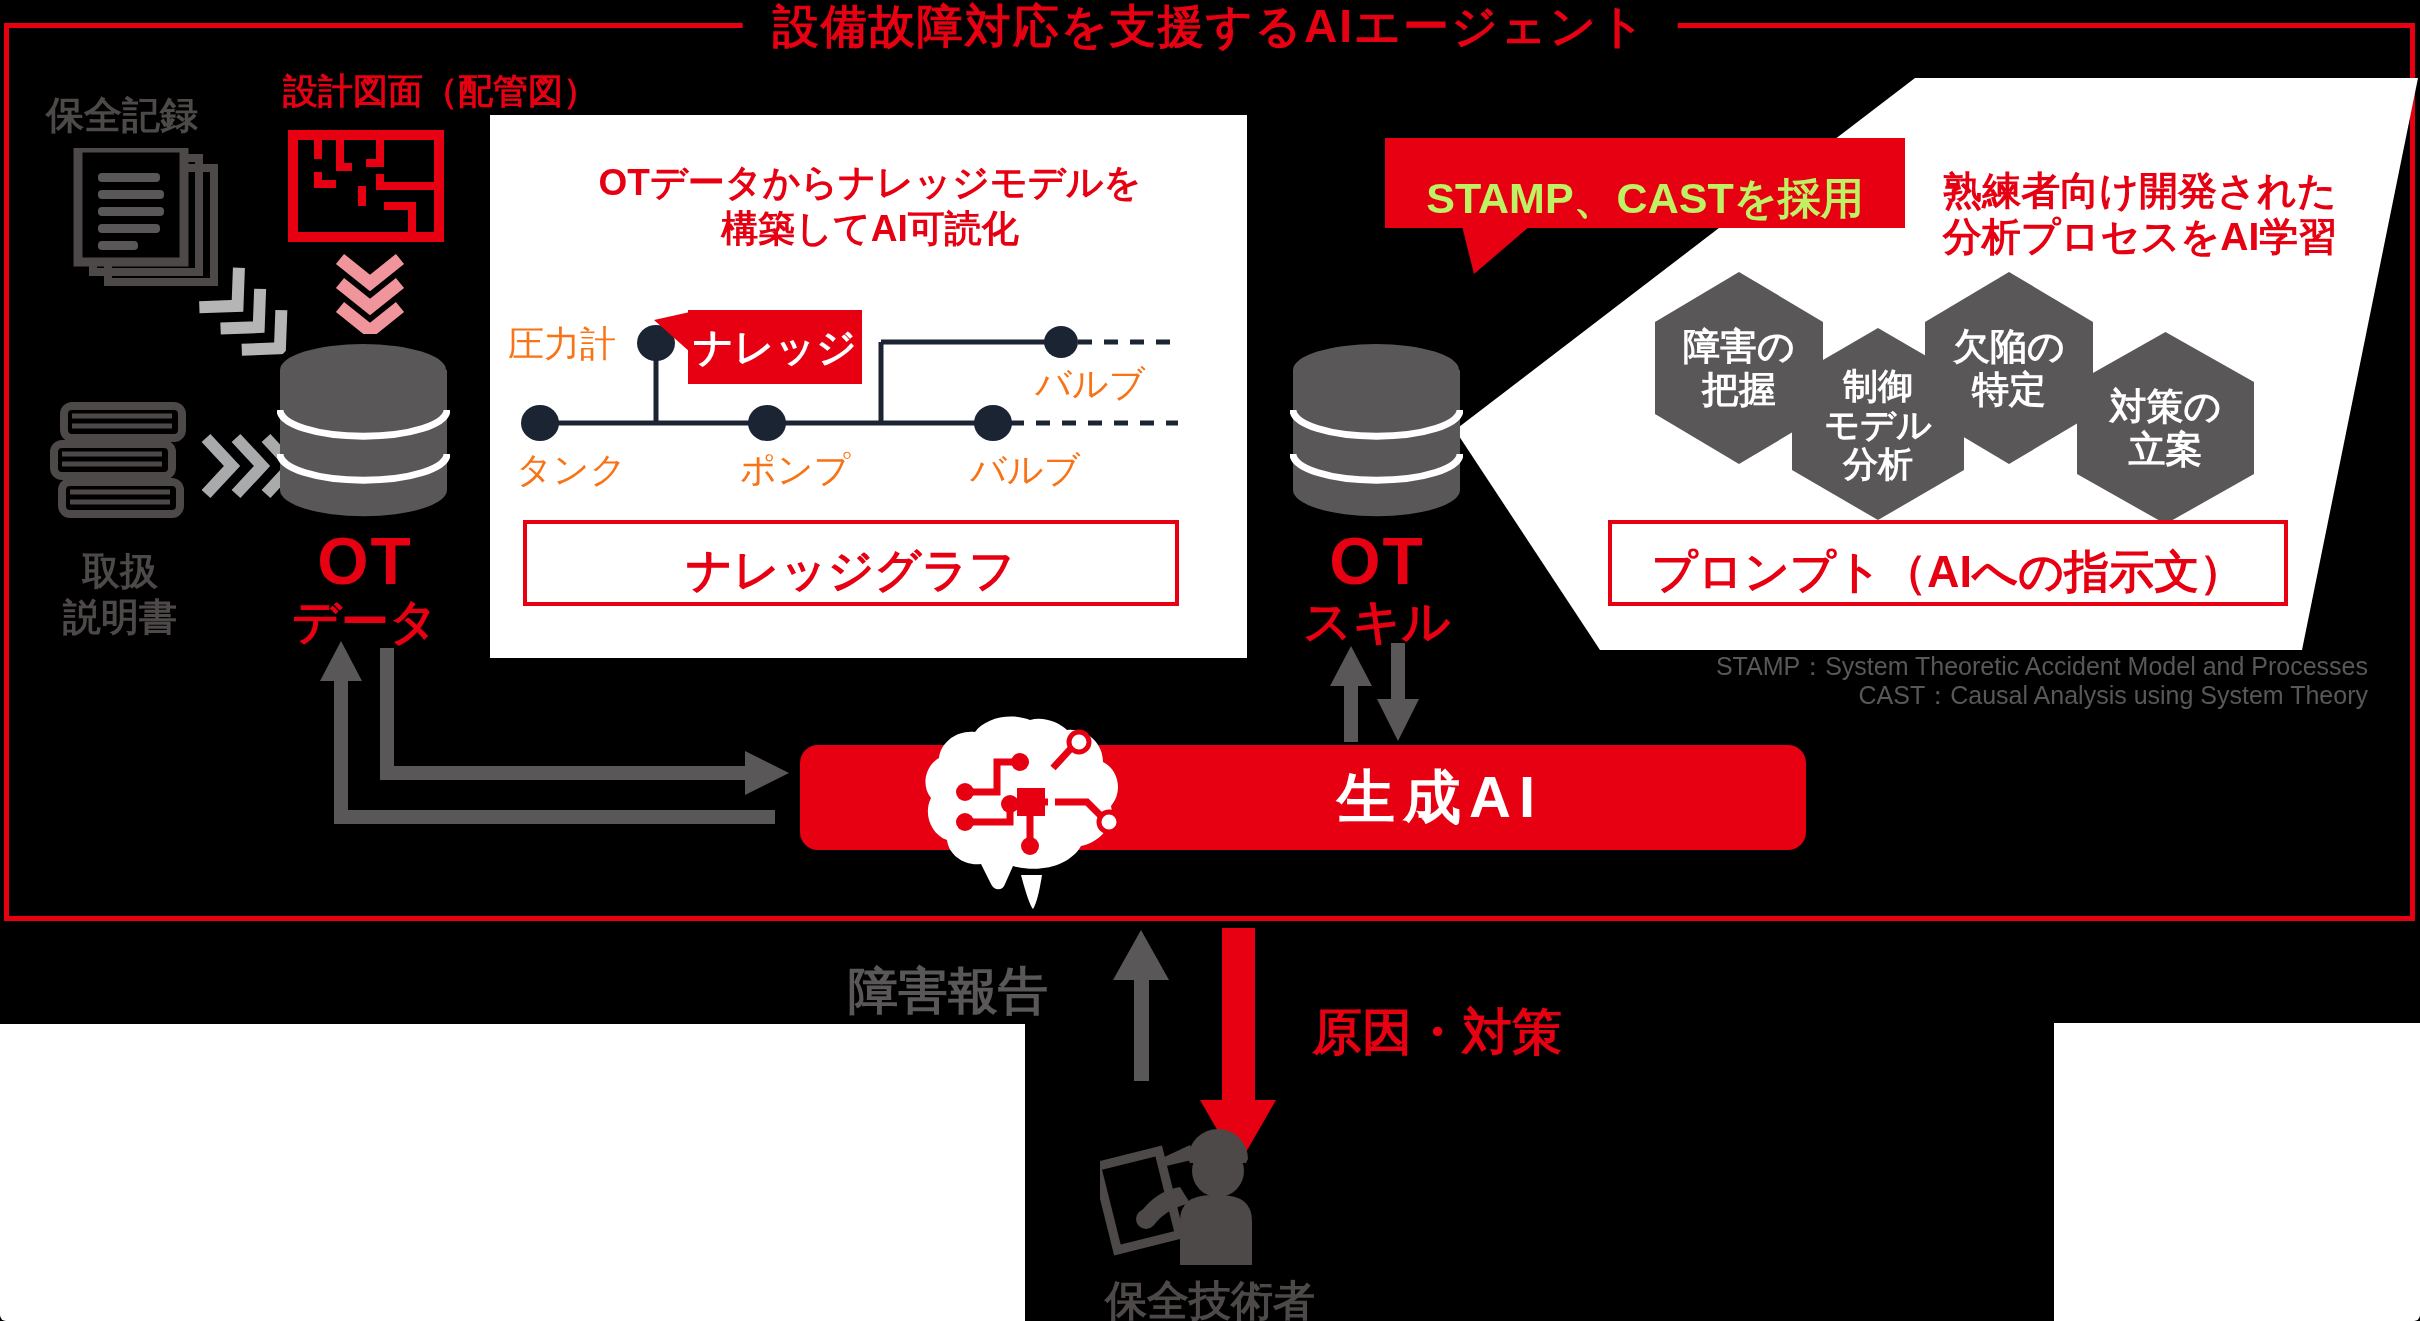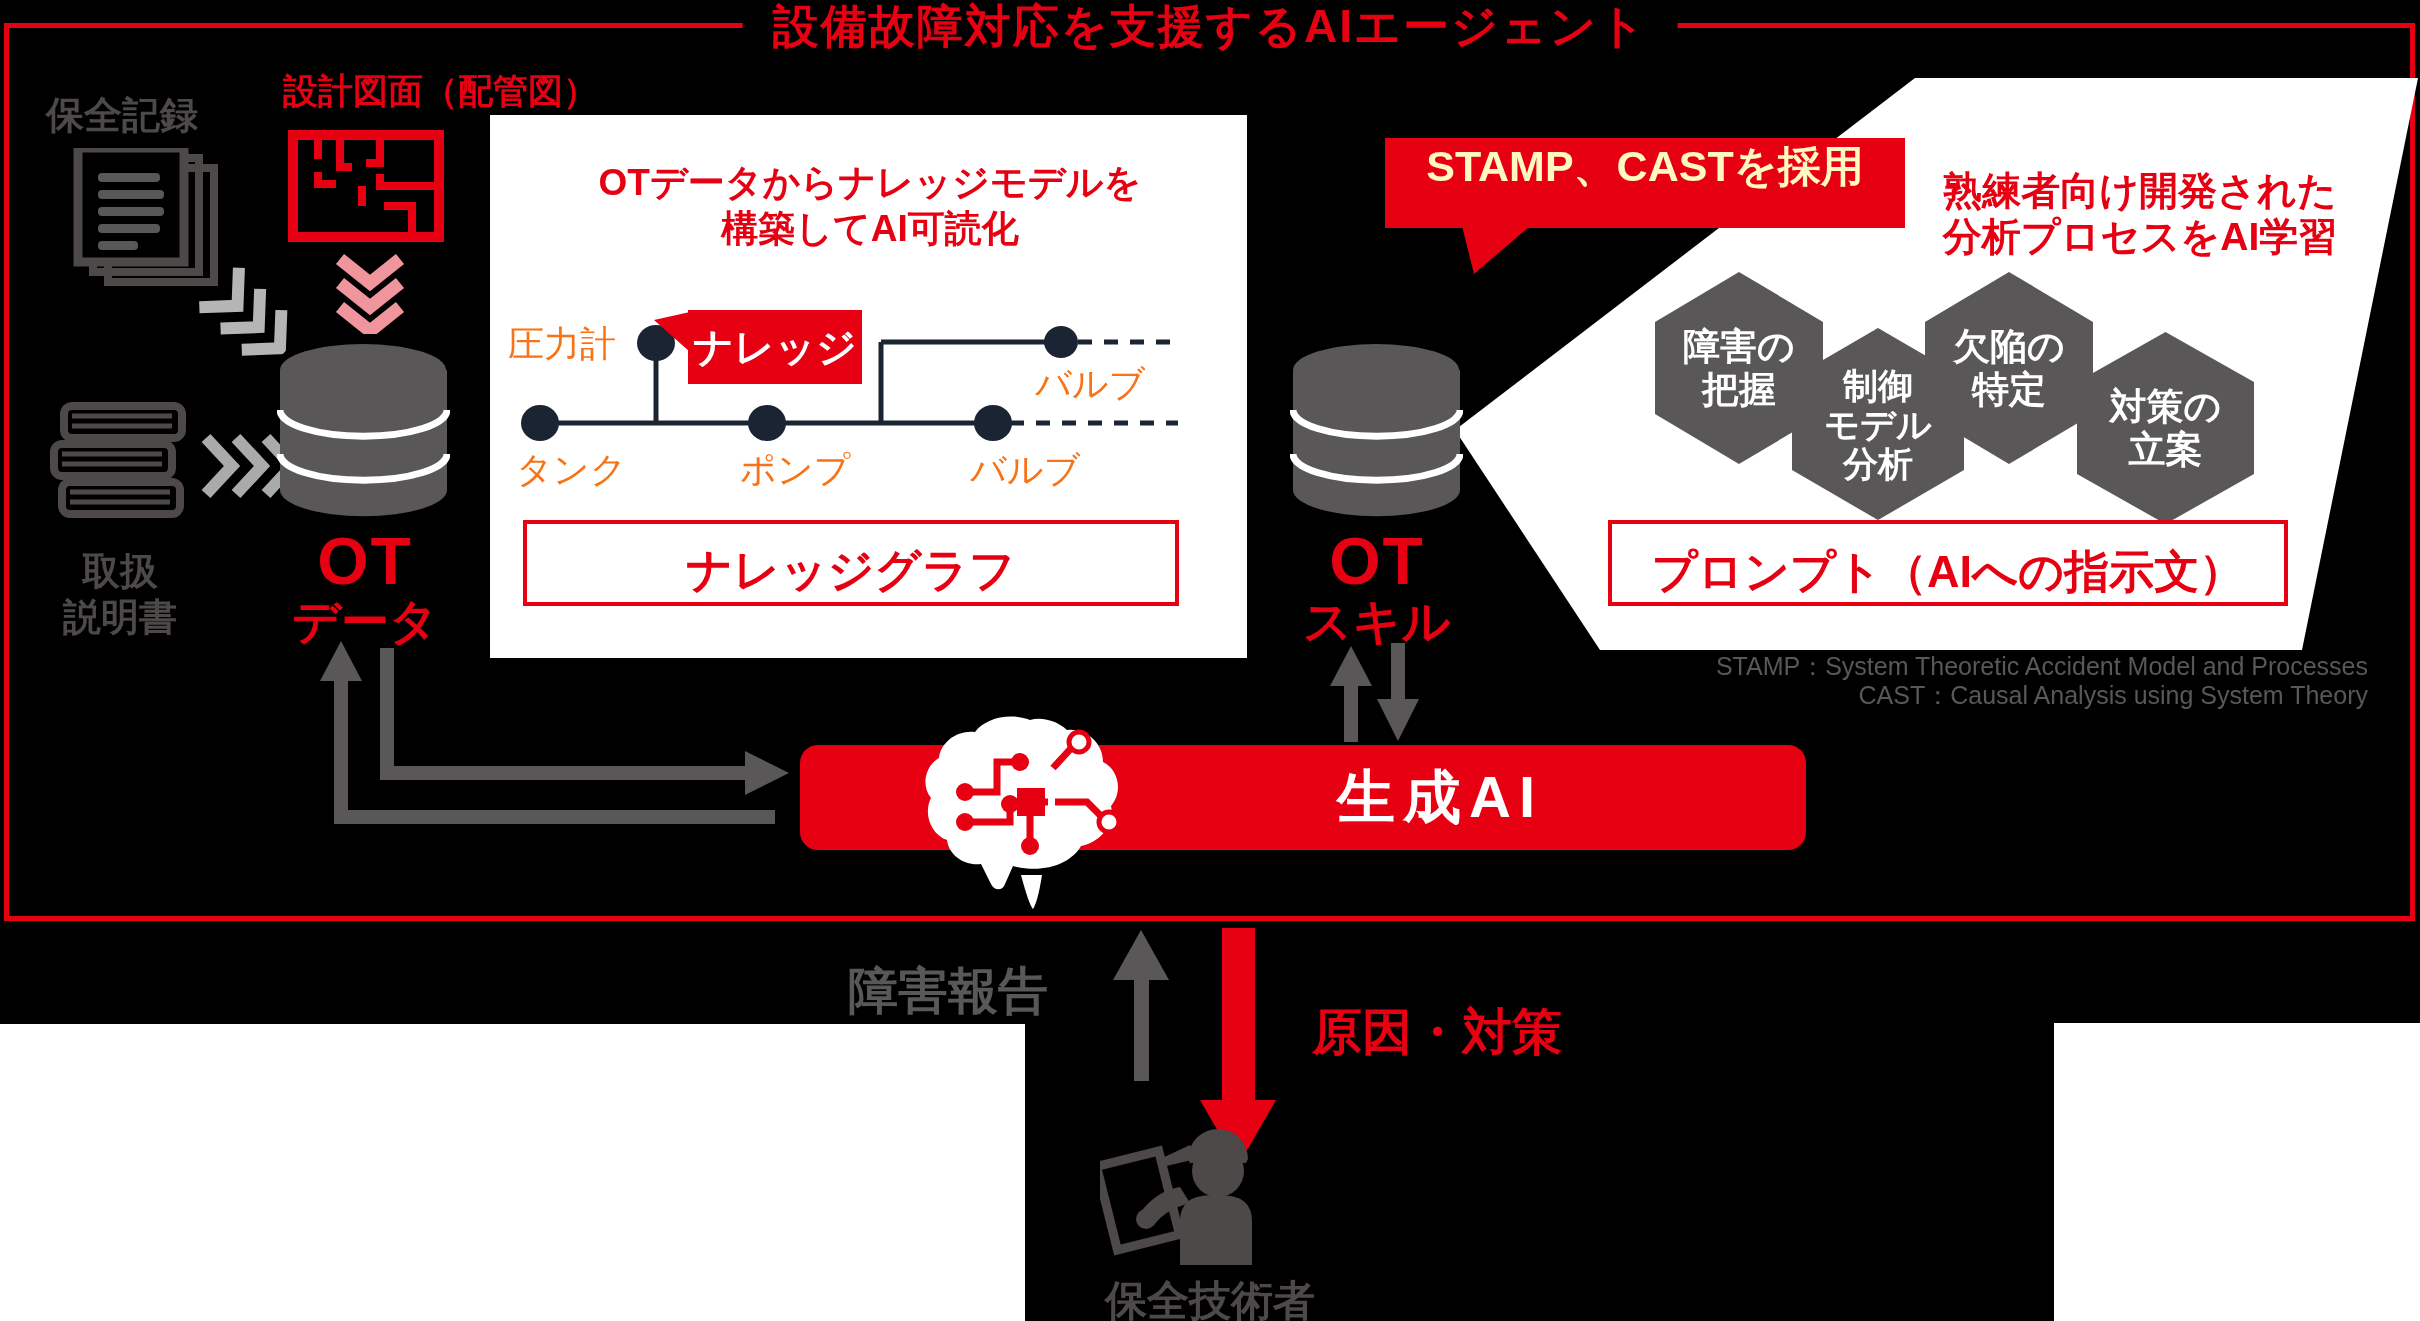--- a/index.html
+++ b/index.html
@@ -1,17 +1,17 @@
 <!DOCTYPE html>
 <html><head>
 <meta charset="utf-8">
 <style>
   html,body{margin:0;padding:0;background:#000;}
   .stage{position:relative;width:2420px;height:1321px;background:#000;overflow:hidden;
-         font-family:"Liberation Sans","DejaVu Sans",sans-serif;}
+         font-family:"Liberation Sans","DejaVu Sans",sans-serif;border-radius:6px;}
   .abs{position:absolute;}
   
   .frame{position:absolute;left:4px;top:23px;width:2401px;height:888px;
          border:5px solid #e60012;z-index:1;}
   .title{position:absolute;top:0;left:50%;transform:translateX(-50%);z-index:3;
          background:#000;padding:0 30px;height:52px;line-height:52px;
          color:#e60012;font-size:46px;font-weight:bold;letter-spacing:2px;white-space:nowrap;}
   .white-panel{position:absolute;background:#fff;z-index:1;}
   .redtxt{color:#e60012;font-weight:bold;}
   .graytxt{color:#595757;}
@@ -19,22 +19,22 @@
               font-weight:bold;font-size:37px;line-height:46px;white-space:nowrap;}
   .gnode-label{position:absolute;z-index:2;color:#f97316;font-size:36px;white-space:nowrap;}
   .capbox{position:absolute;z-index:2;border:4px solid #e60012;background:#ffffff;
           display:flex;align-items:flex-end;justify-content:center;
           color:#e60012;font-weight:bold;font-size:46px;white-space:nowrap;}
   .tag{position:absolute;z-index:3;background:#e60012;color:#fff;font-weight:bold;
        font-size:40px;display:flex;align-items:center;justify-content:center;}
   .tag .tail{position:absolute;left:-34px;top:2px;width:0;height:0;
        border-top:8px solid transparent;border-bottom:32px solid transparent;
        border-right:36px solid #e60012;}
-  .bubble{position:absolute;z-index:3;background:#e60012;color:#fef9c3;font-weight:bold;
-          font-size:43px;display:flex;align-items:flex-start;justify-content:center;white-space:nowrap;}
+  .bubble{position:absolute;z-index:3;background:#e60012;color:#bef264;font-weight:bold;
+          font-size:43px;display:flex;align-items:flex-end;justify-content:center;white-space:nowrap;}
   .bubble-tail{position:absolute;z-index:3;width:0;height:0;
           border-left:12px solid transparent;border-right:56px solid transparent;
           border-top:48px solid #e60012;}
   .hex{position:absolute;z-index:2;background:#595757;color:#fff;font-weight:bold;
        clip-path:polygon(50% 0,100% 26%,100% 74%,50% 100%,0 74%,0 26%);
        display:flex;flex-direction:column;align-items:center;justify-content:center;
        text-align:center;}
   .hex div{line-height:43px;font-size:37px;}
   .hex.small div{line-height:39px;font-size:35px;}
   .genai-bar{position:absolute;left:800px;top:745px;width:1006px;height:105px;

